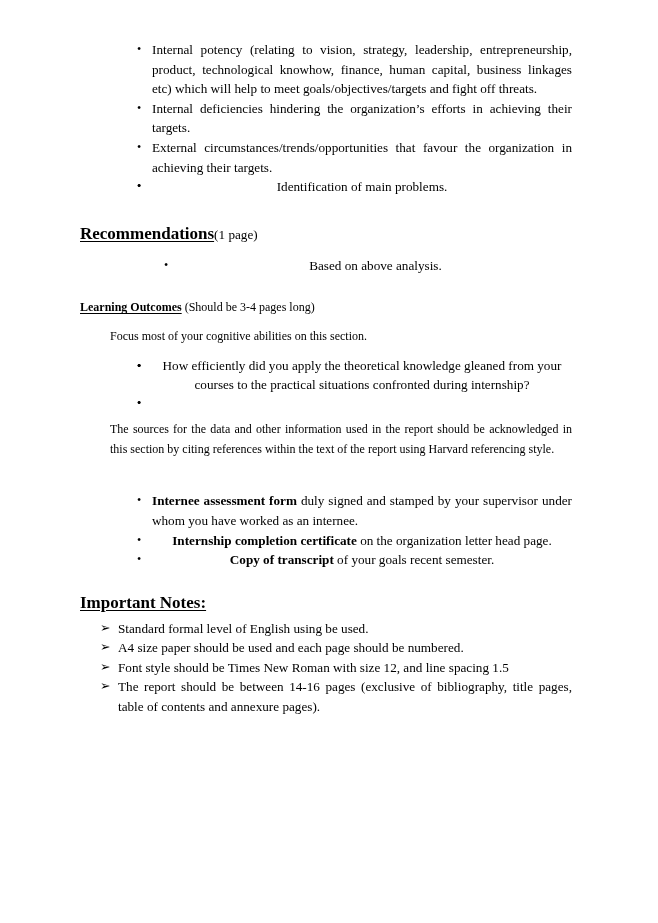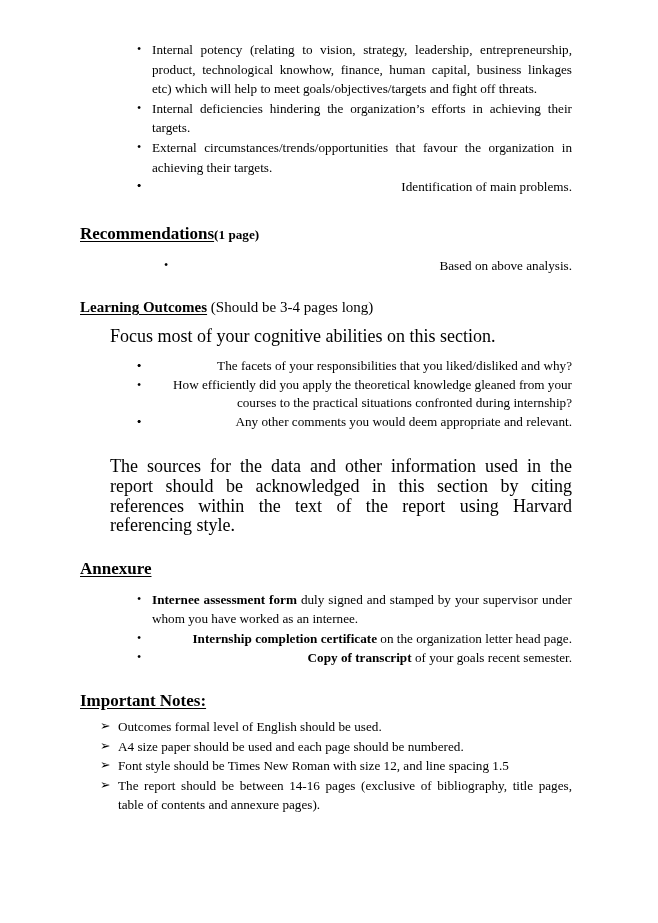--- a/index.html
+++ b/index.html
@@ -17,21 +17,21 @@
   .page {
     position: relative;
     width: 658px;
     height: 923px;
     box-sizing: border-box;
     padding: 40px 86px 0 80px;
   }
 
   
   .body-text {
-    font-size: 18px;
+    font-size: 12px;
     line-height: 19.6px;
     text-align: justify;
     margin: 0;
   }
   .indent-body {
     margin-left: 30px;
   }
 
   
   .heading-lg {
@@ -39,26 +39,26 @@
     font-weight: bold;
     line-height: 22px;
     margin: 0;
   }
   .heading-lg .ul {
     text-decoration: underline;
     text-underline-offset: 2px;
   }
   .heading-lg .suffix {
     font-size: 13.2px;
-    font-weight: bold;
+    font-weight: normal;
     text-decoration: none;
     margin-top: 20px;
   }
   .heading-sm {
-    font-size: 15px;
+    font-size: 12px;
     font-weight: bold;
     line-height: 20px;
     margin: 0;
   }
   .heading-sm .ul {
     text-decoration: underline;
     text-underline-offset: 2px;
   }
   .heading-sm .suffix {
     font-weight: normal;
@@ -84,21 +84,21 @@
     top: 0;
     font-size: 12px;
     line-height: 19.6px;
   }
   ul.bullets > li.justify .txt {
     display: block;
     text-align: justify;
   }
   ul.bullets > li.plain .txt {
     display: block;
-    text-align: right;
+    text-align: center;
   }
   
   ul.bullets.deep > li {
     padding-left: 99px;
   }
   ul.bullets.deep > li .dot {
     left: 84px;
   }
   
   ul.bullets.tight > li {
@@ -194,47 +194,42 @@
   <p class="body-text indent-body">Focus most of your cognitive abilities on this section.</p>
 
   <div class="gap-sm"></div>
 
   <ul class="bullets tight">
     <li class="plain">
       <span class="dot">•</span>
     </li>
     <li class="plain">
       <span class="dot">•</span>
-      <span class="txt">The facets of your responsibilities that you liked/disliked and why?</span>
     </li>
     <li class="plain">
       <span class="dot">•</span>
       <span class="txt">How efficiently did you apply the theoretical knowledge gleaned from your courses to the practical situations confronted during internship?</span>
     </li>
     <li class="plain">
       <span class="dot">•</span>
     </li>
     <li class="plain">
       <span class="dot">•</span>
-      <span class="txt">Any other comments you would deem appropriate and relevant.</span>
     </li>
   </ul>
 
   <div class="gap-lg"></div>
 
 
   <div style="height:4px"></div>
 
   <p class="body-text indent-body">The sources for the data and other information used in the report should be acknowledged in this section by citing references within the text of the report using Harvard referencing style.</p>
 
   <div class="gap-lg"></div>
 
-  <p class="heading-lg">
-    <span class="ul">Annexure</span>
-  </p>
 
   <div style="height:4px"></div>
 
 
   <div style="height:6px"></div>
 
   <ul class="bullets">
     <li class="justify">
       <span class="dot">•</span>
       <span class="txt"><span class="lead">Internee assessment form</span><span> duly signed and stamped by your supervisor under whom you have worked as an internee.</span></span>
@@ -253,21 +248,21 @@
 
   <p class="heading-lg">
     <span class="ul">Important Notes:</span>
   </p>
 
   <div style="height:5px"></div>
 
   <ul class="arrows">
     <li>
       <span class="arrow">➢</span>
-      <span class="txt">Outcomes formal level of English should be used.</span>
+      <span class="txt">Standard formal level of English using be used.</span>
     </li>
     <li>
       <span class="arrow">➢</span>
       <span class="txt">A4 size paper should be used and each page should be numbered.</span>
     </li>
     <li>
       <span class="arrow">➢</span>
       <span class="txt">Font style should be Times New Roman with size 12, and line spacing 1.5</span>
     </li>
     <li>

